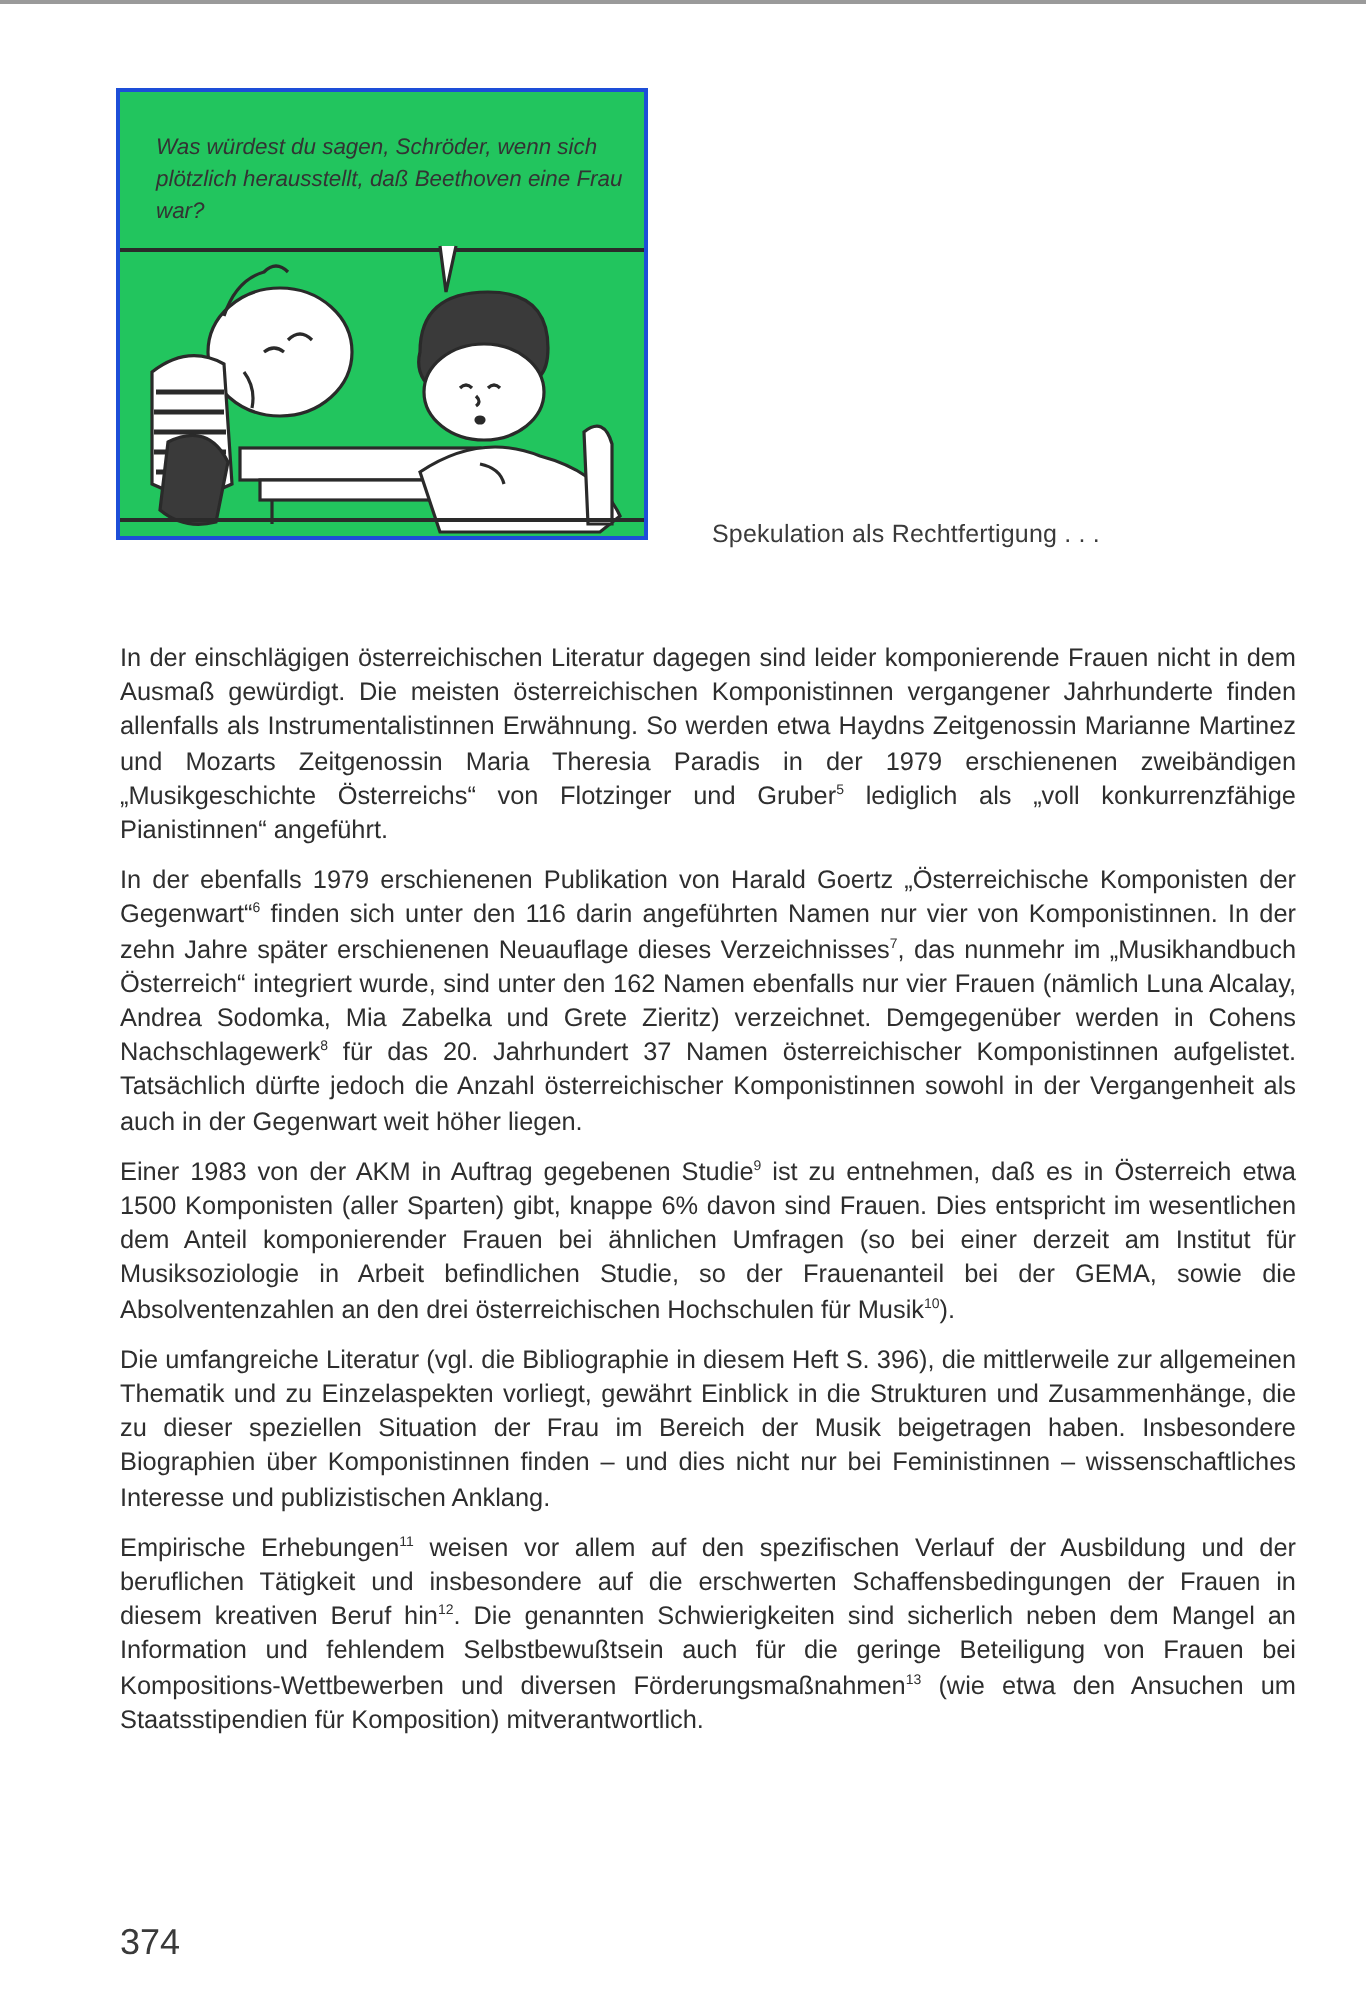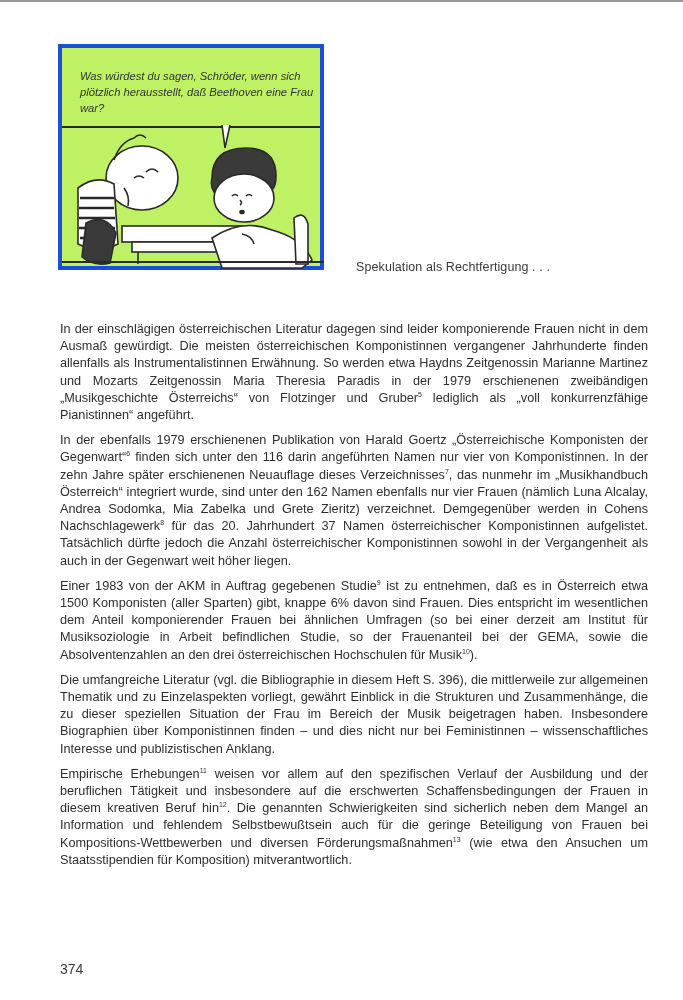--- a/index.html
+++ b/index.html
@@ -1,31 +1,31 @@
 <!DOCTYPE html>
 <html><head>
 <meta charset="utf-8">
 <style>
   html, body { margin: 0; padding: 0; background: #ffffff; }
   body { width: 683px; height: 1000px; position: relative; overflow: hidden;
          font-family: "Liberation Sans", "DejaVu Sans", sans-serif; color: #2b2b2b; }
   .top-rule { position: absolute; left: 0; right: 0; top: 0; height: 2px; background: #9a9a9a; }
   .comic { position: absolute; left: 58px; top: 44px; width: 266px; height: 226px;
-           border: 4px solid #1d4ed8; box-sizing: border-box; background: #bef264; }
+           border: 2px solid #1d4ed8; box-sizing: border-box; background: #22c55e; }
   .bubble-text { position: absolute; left: 18px; top: 20px; width: 240px;
                  font-style: italic; font-size: 11.2px; line-height: 16px; color: #333; }
   .bubble-line { position: absolute; left: 0; right: 0; top: 78px; height: 2px; background: #2a2a2a; }
   .comic svg { position: absolute; left: 0; top: 0; }
   .caption { position: absolute; left: 356px; top: 260px; 
              font-size: 12.5px; color: #3a3a3a; letter-spacing: 0.1px; }
   .body-text { position: absolute; left: 60px; top: 321px; width: 588px; }
   .para { margin: 0 0 8px 0; font-size: 12.7px; line-height: 17.2px; text-align: justify;
           color: #2e2e2e; }
   .para sup { font-size: 7px; vertical-align: 5px; line-height: 0; }
-  .page-number { position: absolute; left: 60px; top: 961px; font-size: 14px; color: #3a3a3a; }
+  .page-number { position: absolute; left: 60px; top: 961px; font-size: 18px; color: #3a3a3a; }
 </style>
 </head>
 <body>
 
 <div class="top-rule"></div>
 
 <div class="comic">
   <div class="bubble-text">Was würdest du sagen, Schröder, wenn sich plötzlich herausstellt, daß Beethoven eine Frau war?</div>
   <div class="bubble-line"></div>
   <svg width="262" height="222" viewBox="0 0 262 222">

